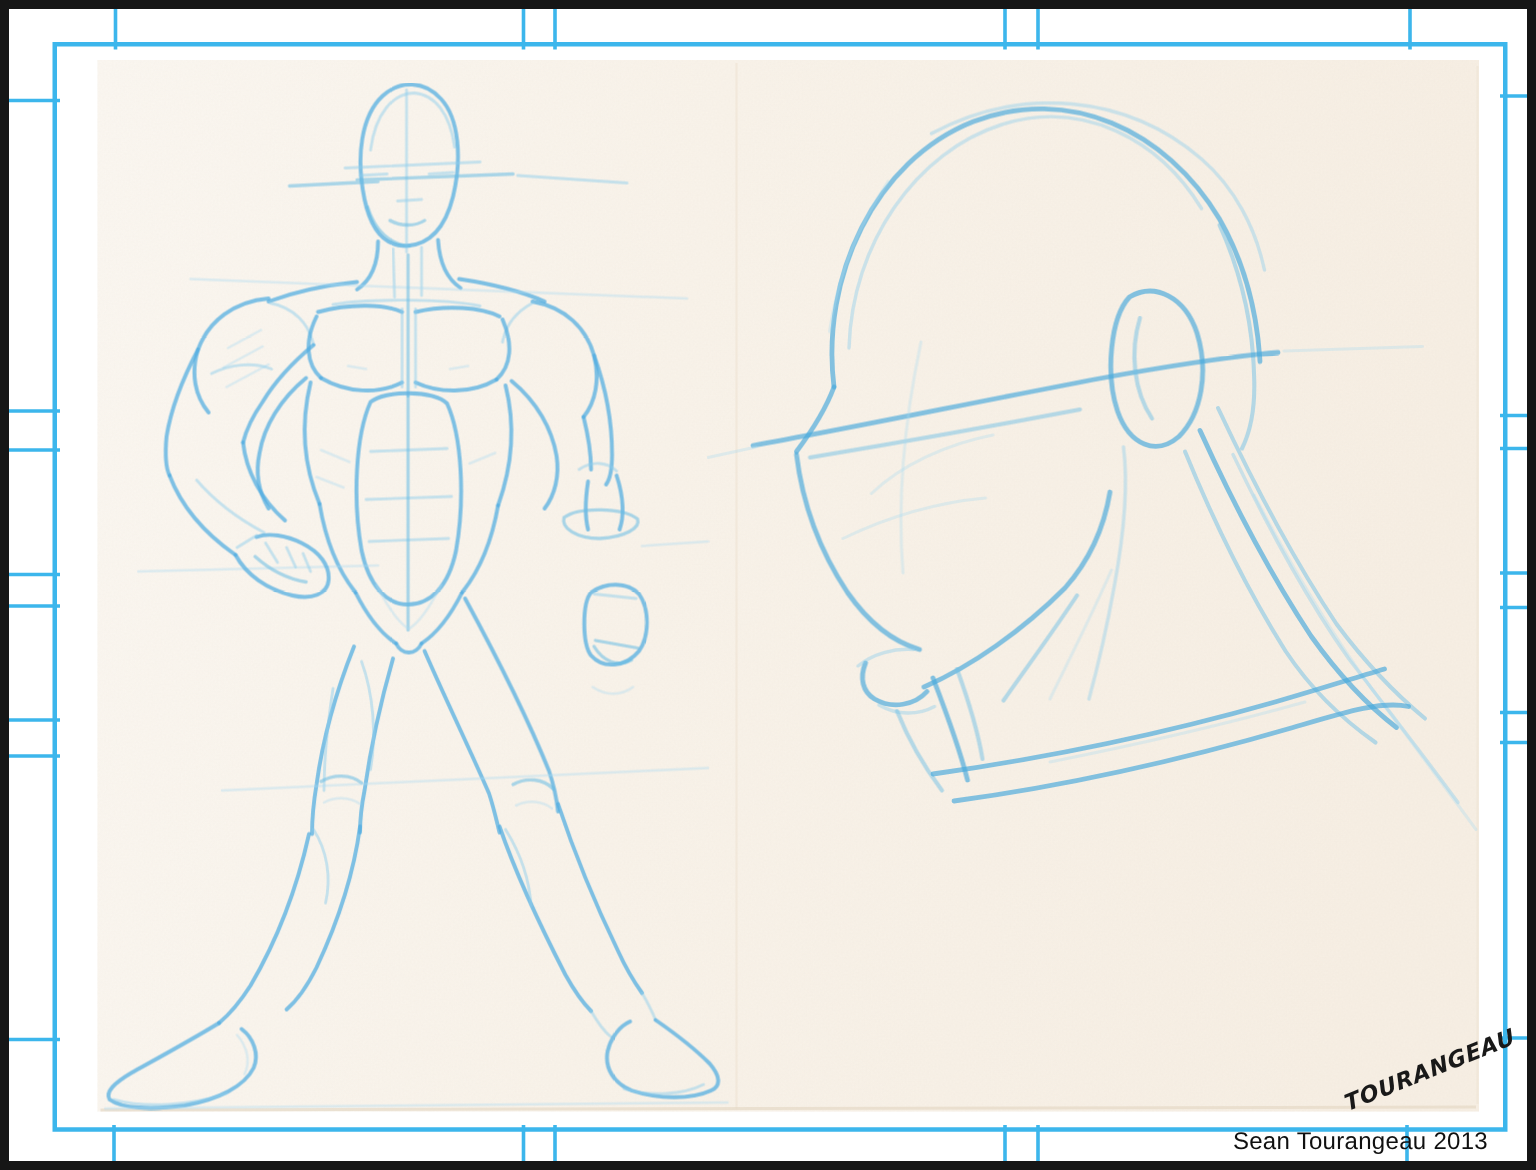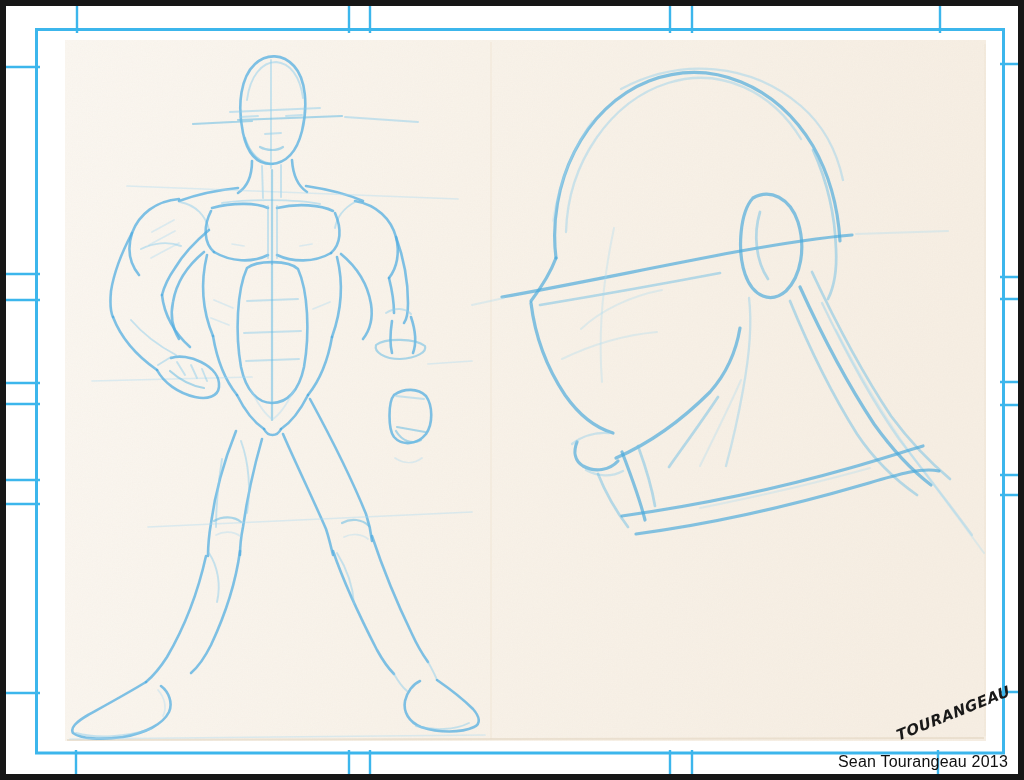--- a/index.html
+++ b/index.html
@@ -22,21 +22,21 @@
   .signature{
     position:absolute;left:897px;top:718px;height:36px;width:140px;
     display:flex;align-items:center;
     transform:rotate(-22deg) skewX(-4deg);transform-origin:left center;
     font-family:"DejaVu Sans",sans-serif;font-weight:bold;font-style:italic;
     font-size:15px;letter-spacing:.5px;text-transform:uppercase;color:#191919;
     white-space:nowrap;
   }
   .signature::first-letter{font-size:31px;}
   .caption{
-    position:absolute;right:16px;top:753px;
+    position:absolute;right:32px;top:753px;
     font-size:16px;letter-spacing:.2px;color:#101010;
     font-family:"Liberation Sans",sans-serif;
   }
 </style>
 </head>
 <body>
 
 <div class="canvas">
   <svg class="art" width="1024" height="780" viewBox="0 0 1024 780">
     <defs>

